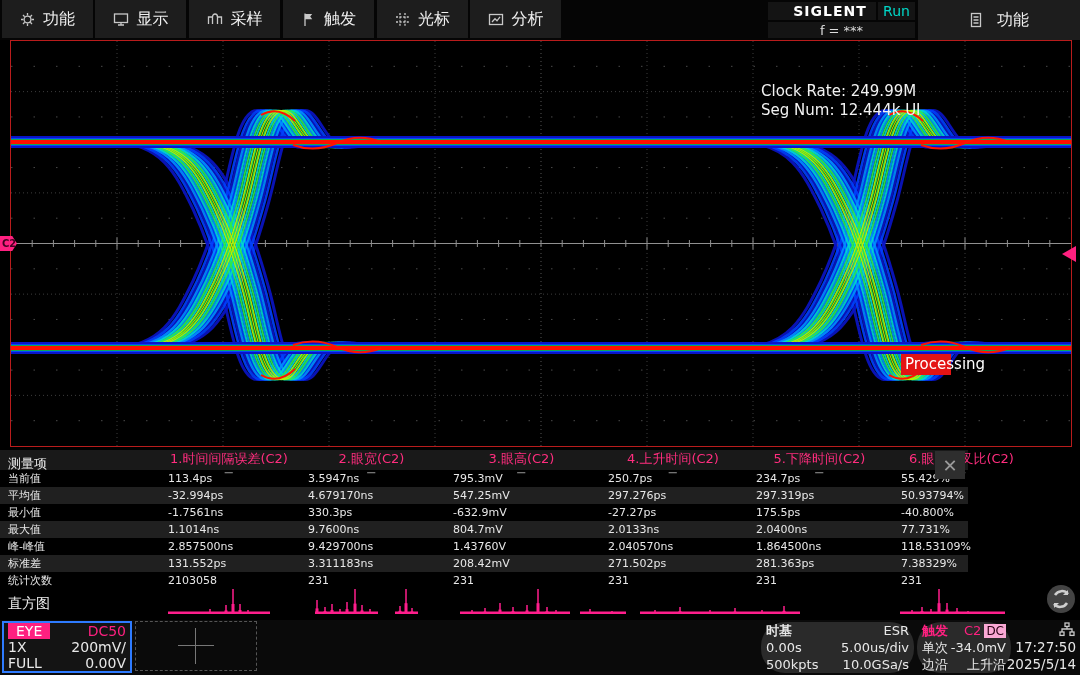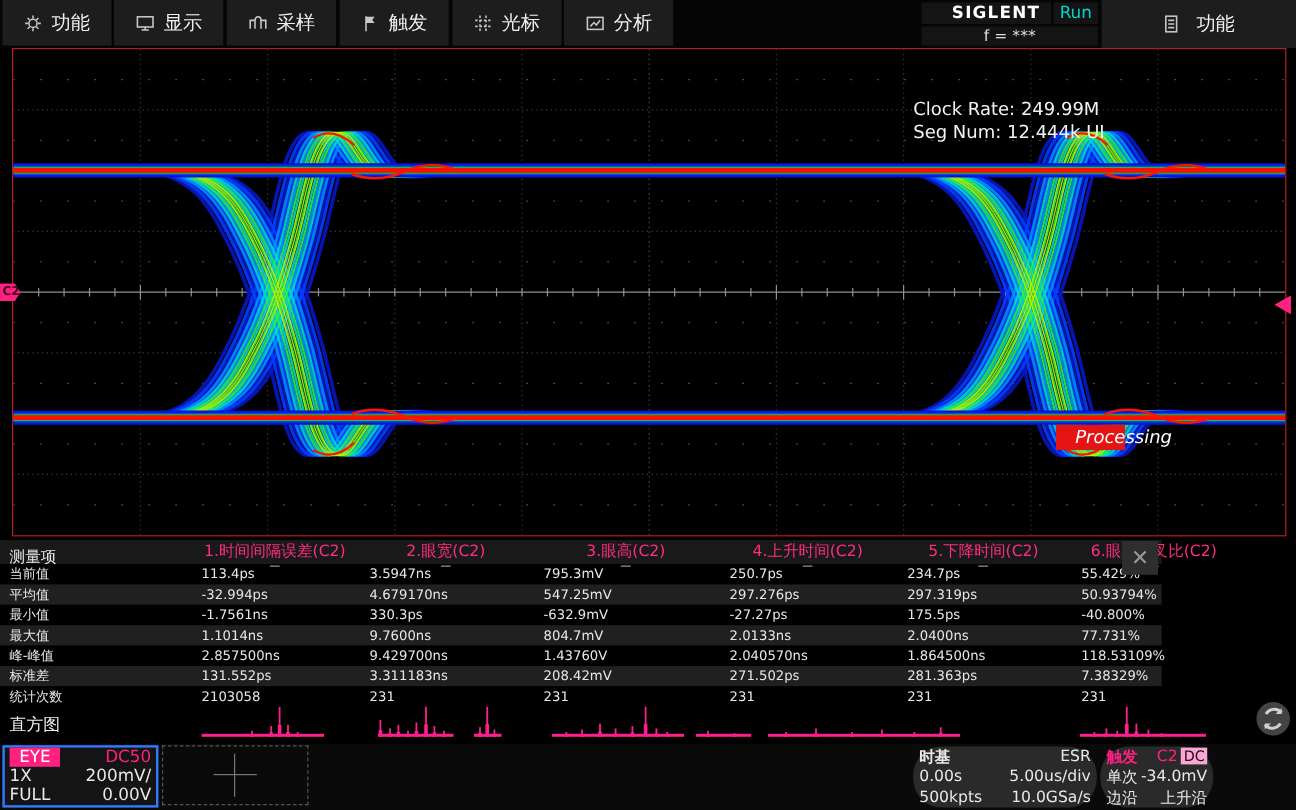--- a/index.html
+++ b/index.html
@@ -21,22 +21,22 @@
   #freq-box{position:absolute;left:768px;top:22px;width:147px;height:16px;background:#141414;
          display:flex;align-items:center;justify-content:center;font-size:13px;color:#ddd;}
   #fn-btn{position:absolute;left:918px;top:0;width:162px;height:40px;background:#1d1d1d;
           display:flex;align-items:center;justify-content:center;gap:14px;font-size:16px;color:#f0f0f0;}
 
   
   #plot{position:absolute;left:10px;top:40px;width:1060px;height:405px;
         border:1px solid #b91c1c;box-sizing:content-box;background:#000;overflow:hidden;}
   #eye-svg{position:absolute;left:0;top:0;}
   #clock-info{position:absolute;left:750px;top:41px;font-size:15px;line-height:19px;color:#f2f2f2;white-space:pre;}
-  #processing-badge{position:absolute;left:869px;top:313px;font-size:15px;color:#fff;
-        padding:1px 6px 2px 16px;background:linear-gradient(90deg,#e41414 0 56%,transparent 56%);font-style:italic;}
+  #processing-badge{position:absolute;left:890px;top:313px;font-size:15px;color:#fff;
+        padding:1px 6px 2px 4px;background:linear-gradient(90deg,#e41414 0 56%,transparent 56%);}
   #c2-marker{position:absolute;left:0;top:236px;width:17px;height:15px;background:#ff2080;
         clip-path:polygon(0 0,72% 0,100% 50%,72% 100%,0 100%);
         font-size:10px;font-weight:bold;color:#400020;display:flex;align-items:center;padding-left:2px;box-sizing:border-box;}
   #trig-marker{position:absolute;left:1062px;top:246px;width:14px;height:16px;background:#ff2080;
         clip-path:polygon(100% 0,100% 100%,0 50%);}
 
   
   #measure-table{position:absolute;left:0;top:450px;width:968px;}
   .trow{display:grid;grid-template-columns:160px 140px 145px 155px 148px 145px 187px;height:17px;
         align-items:center;font-size:11px;background:#000;}
@@ -576,14 +576,24 @@
       <div class="info-row">
         <span>单次</span>
         <span>-34.0mV</span>
       </div>
       <div class="info-row">
         <span>边沿</span>
         <span>上升沿</span>
       </div>
     </div>
 
+    <div id="clock-box">
+      <svg id="lan-icon" width="16" height="15" viewBox="0 0 16 15">
+        <rect class="ic" x="6" y="1" width="4" height="3.4"></rect>
+        <rect class="ic" x="1" y="10" width="4" height="3.4"></rect>
+        <rect class="ic" x="11" y="10" width="4" height="3.4"></rect>
+        <path class="ic" d="M8 4.4V7M3 10V7h10v3"></path>
+      </svg>
+      <span id="time-text">17:27:50</span>
+      <span id="date-text">2025/5/14</span>
+    </div>
   </div>
 </div>
 
 </body></html>

